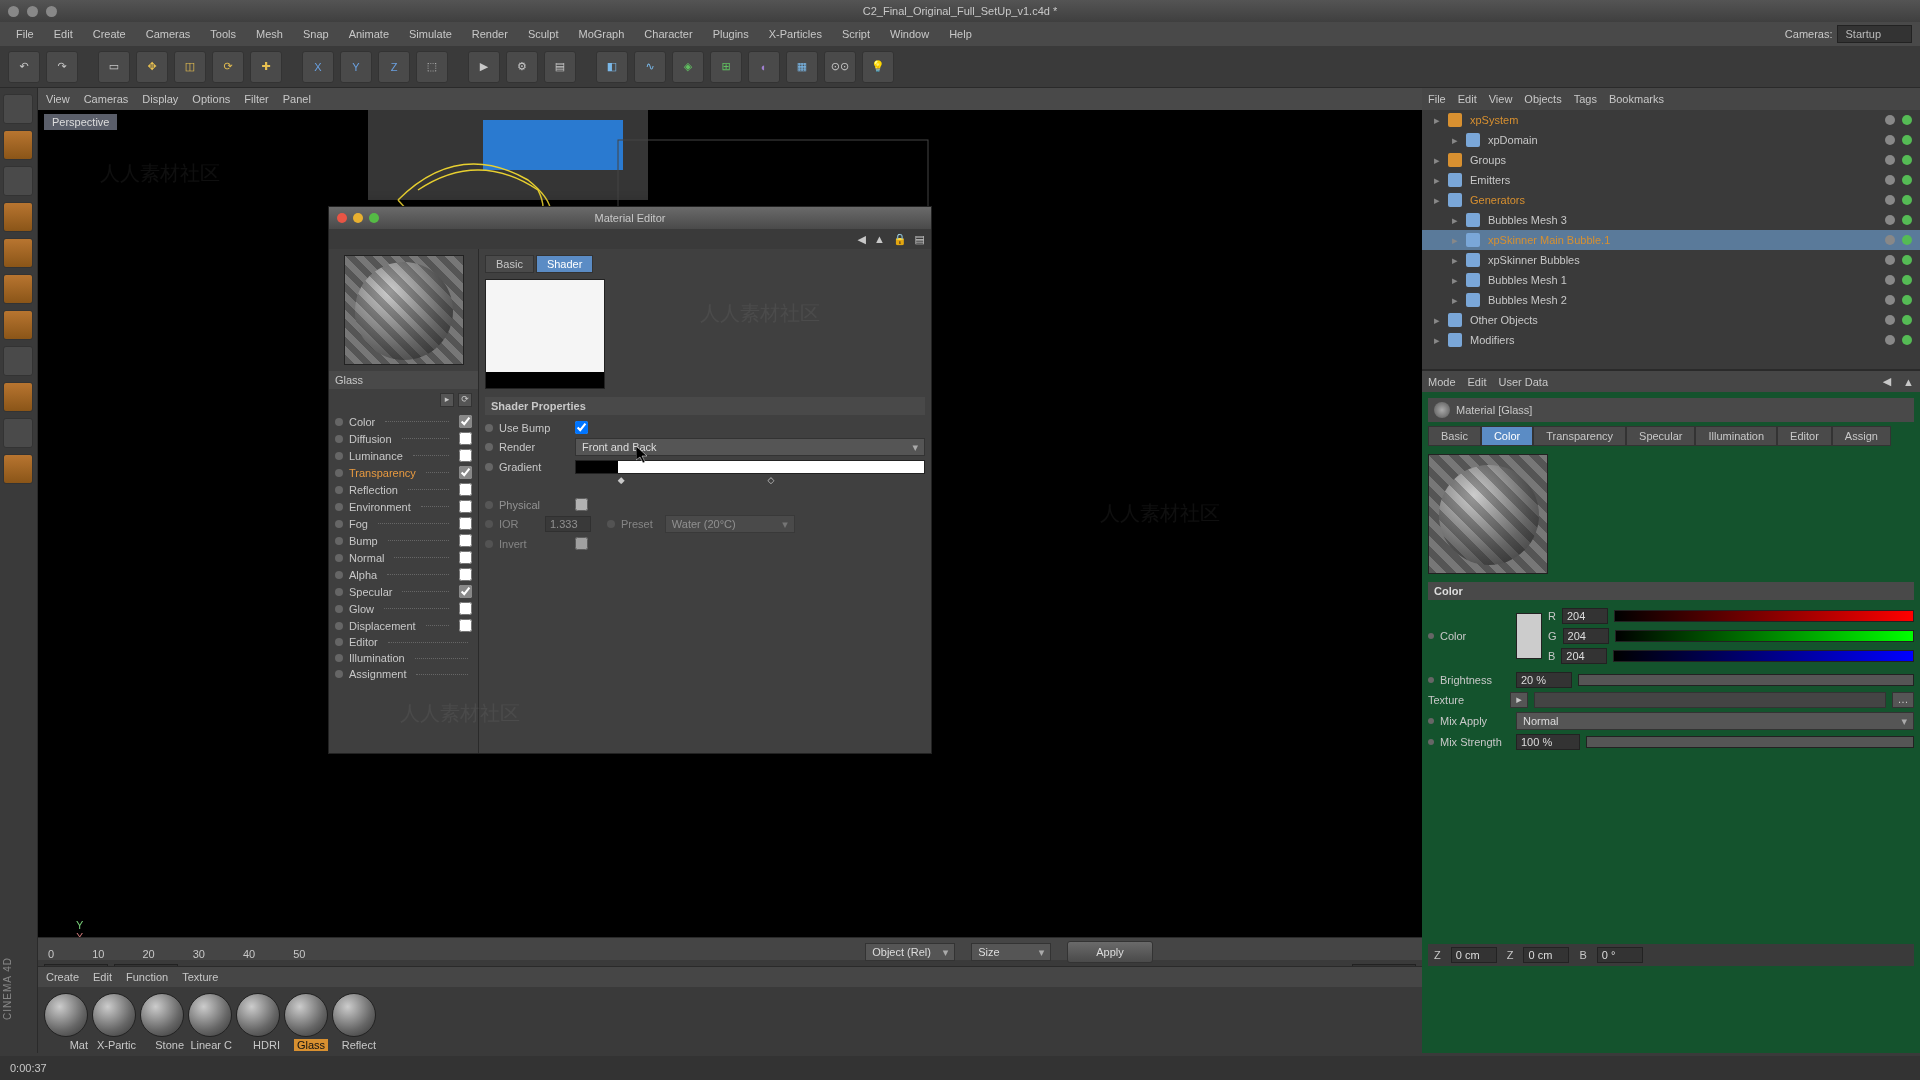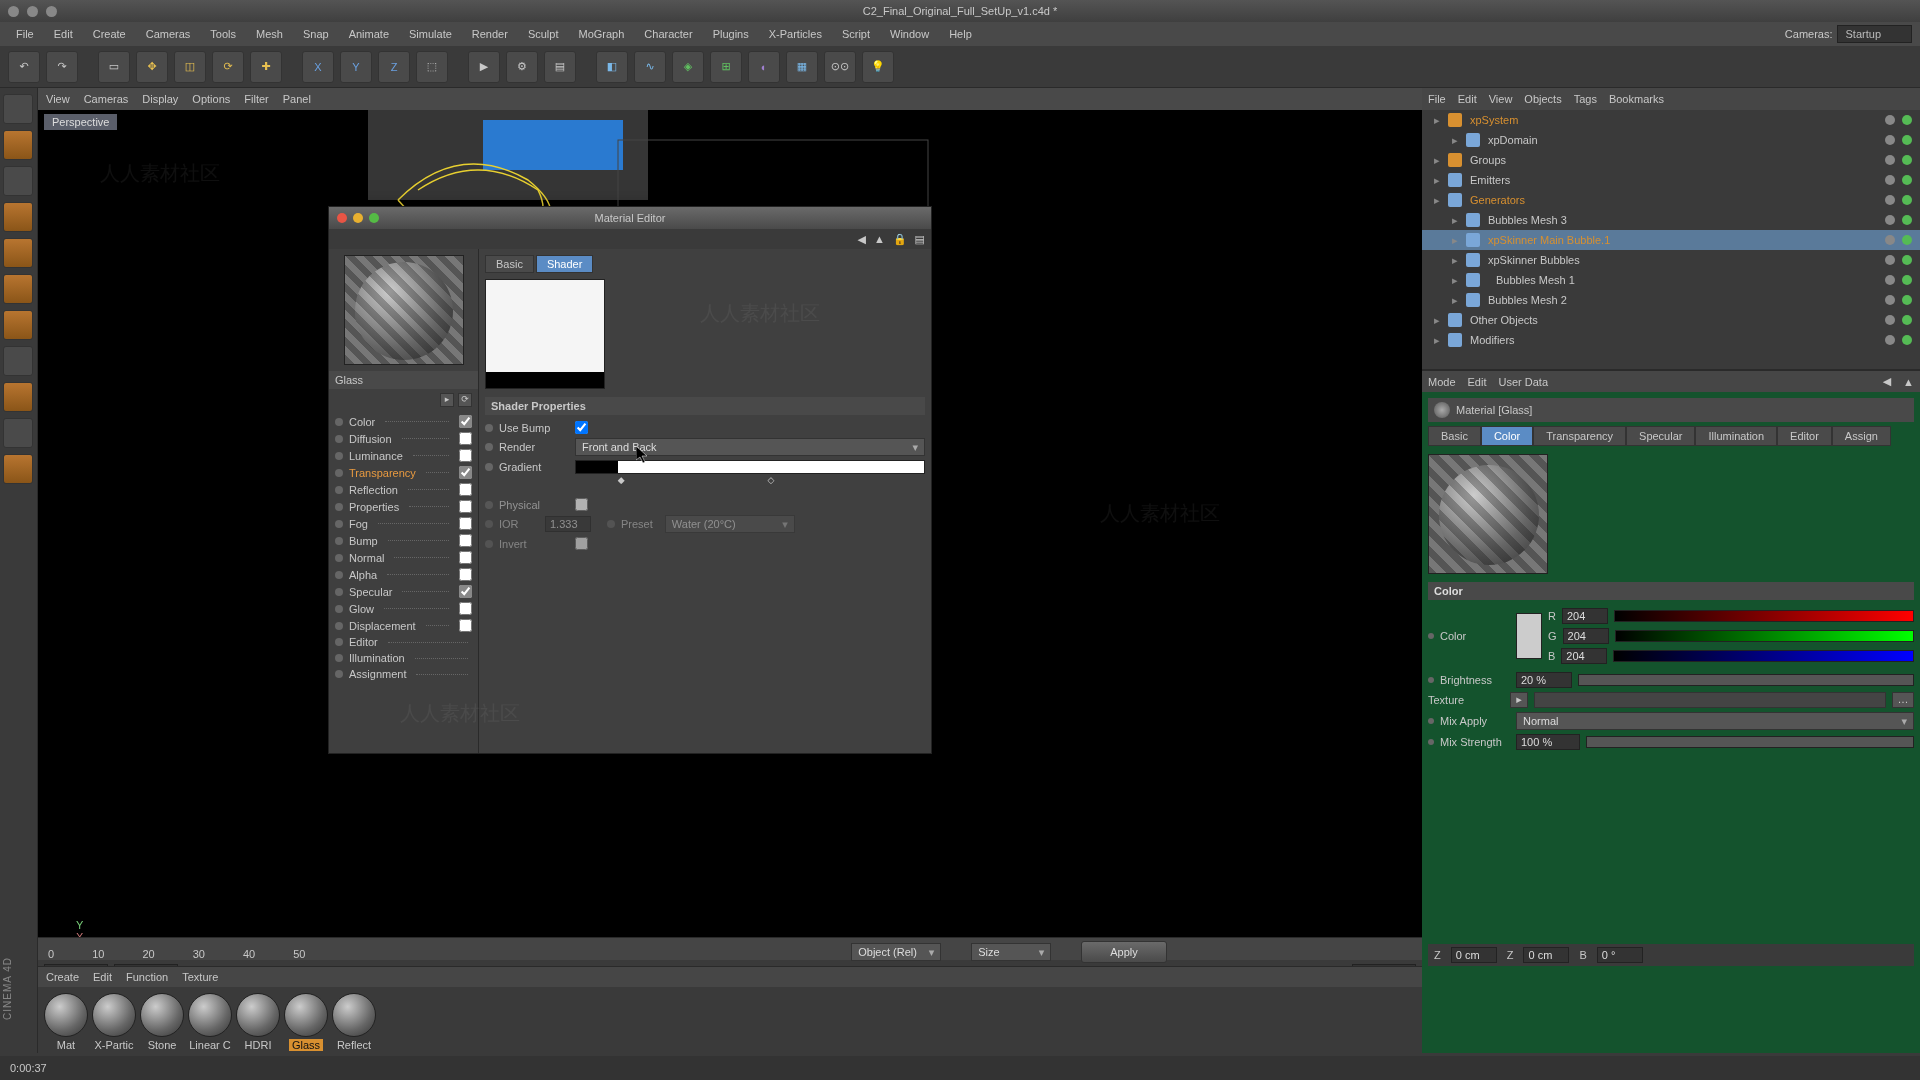--- a/index.html
+++ b/index.html
@@ -43,21 +43,21 @@
 .crow{display:flex;align-items:center;gap:6px;margin:4px 0}
 .cswatch{width:26px;height:46px;background:#ccc;border:1px solid #222}
 .slider-r,.slider-g,.slider-b{flex:1;height:12px;border:1px solid #222}
 .slider-r{background:linear-gradient(90deg,#000,#f00)}
 .slider-g{background:linear-gradient(90deg,#000,#0f0)}
 .slider-b{background:linear-gradient(90deg,#000,#00f)}
 .numfield{width:46px;background:#333;border:1px solid #222;padding:1px 4px;color:#ddd}
 .matbar{height:90px;background:#3a3a3a;border-top:1px solid #2a2a2a;display:flex;flex-direction:column}
 .matbar-menu{height:20px;background:#464646;display:flex;align-items:center;padding:0 8px;gap:14px}
 .matbar-items{flex:1;display:flex;align-items:center;padding:0 6px;gap:4px}
-.matitem{display:flex;flex-direction:column;align-items:center;gap:2px}
+.matitem{display:flex;flex-direction:column;align-items:flex-end;gap:2px}
 .matball{width:44px;height:44px;border-radius:50%;background:radial-gradient(circle at 35% 30%,#ccc,#666 60%,#333);border:1px solid #222}
 .matitem.sel .matlabel{background:#d89030;color:#111;padding:0 3px}
 .status{height:24px;background:#333;display:flex;align-items:center;padding:0 10px;gap:20px;position:absolute;bottom:0;left:0;right:0}
 .timeline{position:absolute;bottom:95px;left:38px;right:498px;height:48px;background:#3a3a3a;border-top:1px solid #2a2a2a}
 .timeticks{height:22px;background:#454545;display:flex;align-items:flex-end;padding:0 10px;gap:38px}
 .timectrls{height:26px;display:flex;align-items:center;padding:0 6px;gap:6px}
 .tfield{background:#333;border:1px solid #222;padding:2px 6px;width:64px}
 
 
 .mateditor{position:absolute;left:328px;top:206px;width:604px;height:548px;background:#404040;border:1px solid #222;box-shadow:0 4px 20px rgba(0,0,0,.5);display:flex;flex-direction:column}
@@ -281,21 +281,21 @@
           <span class="oicon" style="background:#7aa7d8"></span>
           <span style="color:#c8c8c8;margin-left:4px">xpSkinner Bubbles</span>
           <span style="margin-left:auto;margin-right:8px;display:flex;gap:3px">
             <span class="dot" style="background:#888"></span>
             <span class="dot" style="background:#5b5"></span>
           </span>
         </div>
         <div class="row" style="padding-left: 30px;">
           <span style="color:#888;width:10px">▸</span>
           <span class="oicon" style="background:#7aa7d8"></span>
-          <span style="color:#c8c8c8;margin-left:12px">Bubbles Mesh 1</span>
+          <span style="color:#c8c8c8;margin-left:4px">Bubbles Mesh 1</span>
           <span style="margin-left:auto;margin-right:8px;display:flex;gap:3px">
             <span class="dot" style="background:#888"></span>
             <span class="dot" style="background:#5b5"></span>
           </span>
         </div>
         <div class="row" style="padding-left: 30px;">
           <span style="color:#888;width:10px">▸</span>
           <span class="oicon" style="background:#7aa7d8"></span>
           <span style="color:#c8c8c8;margin-left:4px">Bubbles Mesh 2</span>
           <span style="margin-left:auto;margin-right:8px;display:flex;gap:3px">
@@ -450,21 +450,21 @@
             <input type="checkbox" checked="" style="">
           </div>
           <div class="me-ch">
             <span class="bul"></span>
             <span class="lbl">Reflection</span>
             <span class="dots"></span>
             <input type="checkbox" style="">
           </div>
           <div class="me-ch">
             <span class="bul"></span>
-            <span class="lbl">Properties</span>
+            <span class="lbl">Environment</span>
             <span class="dots"></span>
             <input type="checkbox" style="">
           </div>
           <div class="me-ch">
             <span class="bul"></span>
             <span class="lbl">Fog</span>
             <span class="dots"></span>
             <input type="checkbox" style="">
           </div>
           <div class="me-ch">
@@ -632,21 +632,21 @@
 
 <div style="position:absolute;bottom:114px;right:6px;left:calc(100% - 492px);height:22px;background:#3a3a3a;display:flex;align-items:center;gap:10px;padding:0 6px">
   <span>Z</span>
     <div class="numfield">0 cm</div>
   <span>Z</span>
     <div class="numfield">0 cm</div>
   <span>B</span>
     <div class="numfield">0 °</div>
 </div>
 
-<div style="position:absolute;bottom:114px;left:596px;right:498px;height:28px;display:flex;align-items:center;justify-content:center;gap:30px">
+<div style="position:absolute;bottom:114px;left:596px;right:498px;height:28px;display:flex;align-items:center;justify-content:center;gap:16px">
   <div class="dropdown" style="flex:0 0 90px">Object (Rel)</div>
   <div class="dropdown" style="flex:0 0 80px">Size</div>
   <div class="applybtn">Apply</div>
 </div>
 
 <div class="status">
   <span>0:00:37</span>
 </div>
 
 <div class="watermark" style="left:100px;top:160px">人人素材社区</div>

